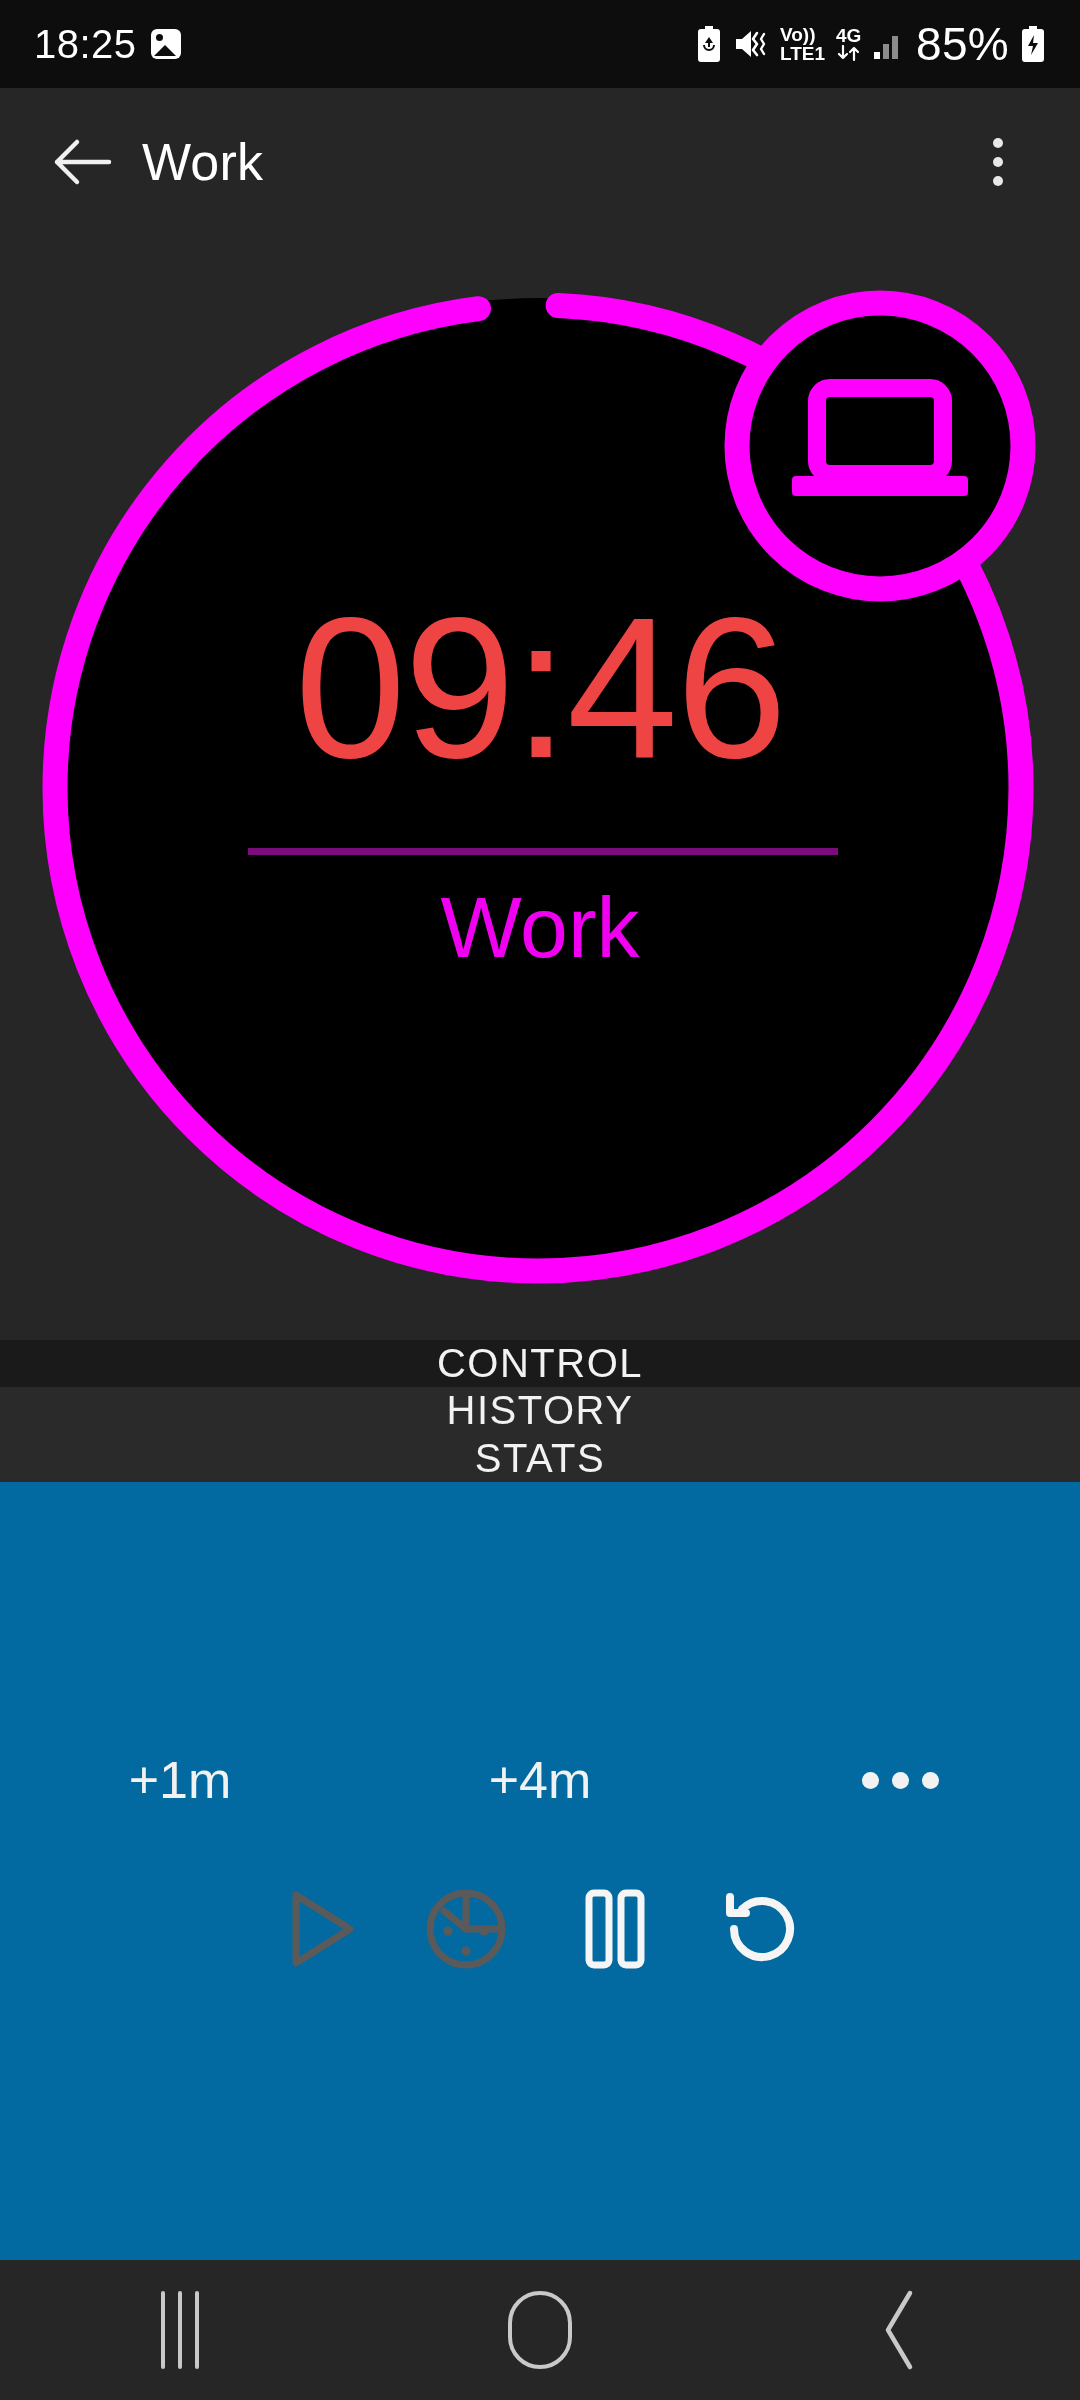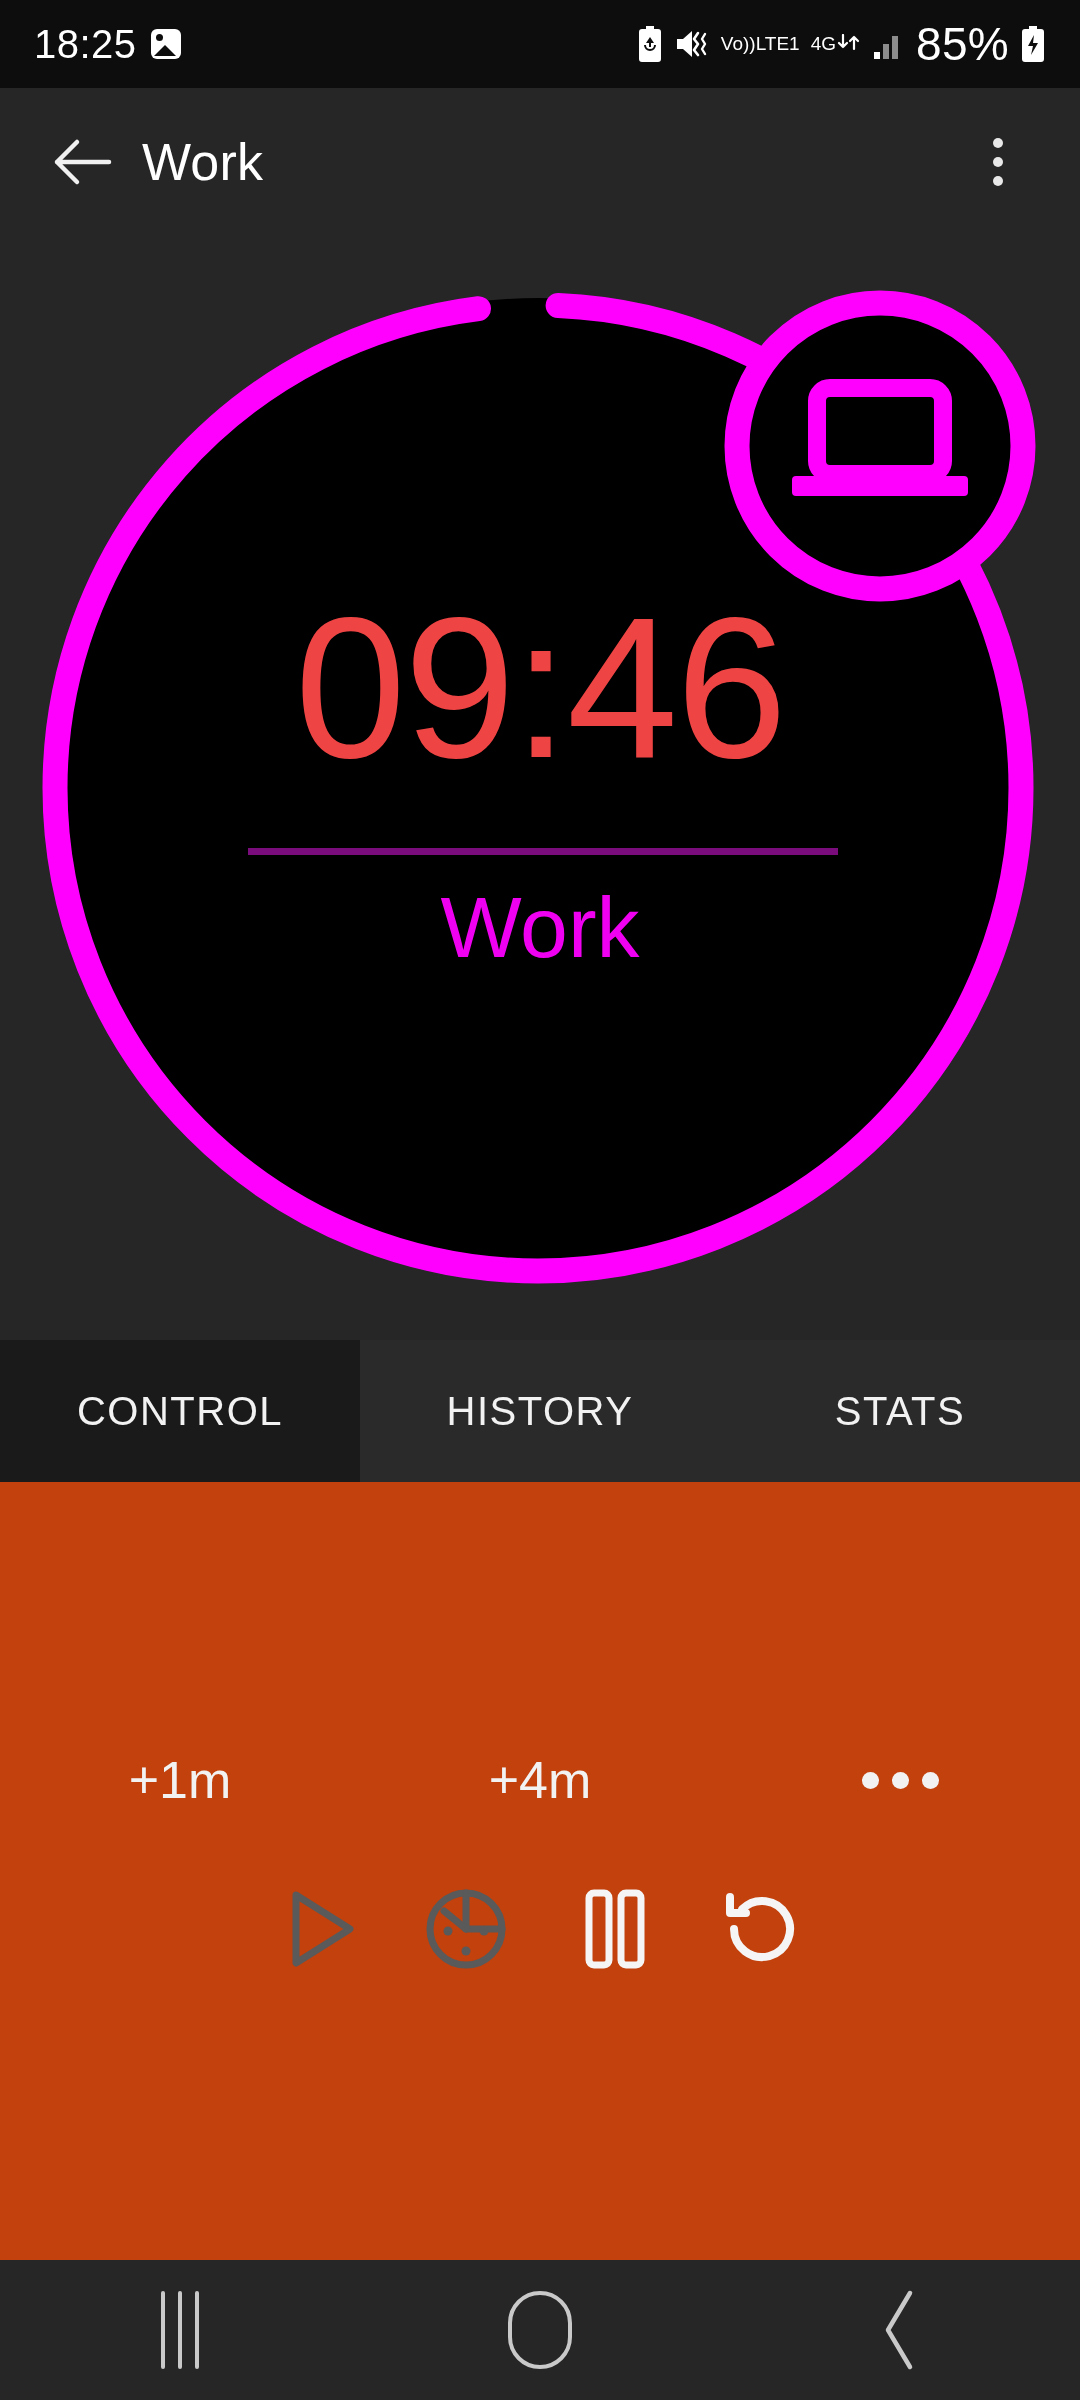--- a/index.html
+++ b/index.html
@@ -40,23 +40,23 @@
     content:""; position:absolute; left:3px; bottom:3px;
     width:0; height:0;
     border-left:11px solid transparent;
     border-right:11px solid transparent;
     border-bottom:11px solid #0D0D0D;
   }
   .sb-spacer { flex:1 1 auto; }
   .sb-right { display:flex; align-items:center; gap:11px; }
   .sb-icon-svg { display:block; }
   .sb-text-stack {
-    display:flex; flex-direction:row;
+    display:flex; flex-direction:column;
     justify-content:center; line-height:1.02;
-    color:#FFFFFF; font-size:19px; font-weight:400;
+    color:#FFFFFF; font-size:19px; font-weight:700;
   }
   .sb-net-wrap { display:flex; align-items:center; gap:3px; }
   .sb-battery-text {
     color:#FFFFFF; font-size:46px; font-weight:400; letter-spacing:0.3px;
   }
 
   
   .appbar {
     position:absolute; top:88px; left:0;
     width:1080px; height:148px;
@@ -113,34 +113,35 @@
     color:#F000F0; font-size:86px; font-weight:400;
     text-align:center; line-height:1.2;
   }
 
   
   .tabbar {
     position:absolute; top:1340px; left:0;
     width:1080px; height:142px;
     background:#2A2A2A;
     display:flex;
+    flex-direction:column;
   }
   .tab {
     flex:1 1 0; height:142px;
     display:flex; align-items:center; justify-content:center;
     color:#F2F2F2; font-size:40px; font-weight:400;
     letter-spacing:1.5px;
   }
   .tab.selected { background:#1A1A1A; }
 
   
   .content {
     position:absolute; top:1482px; left:0;
     width:1080px; height:778px;
-    background:#c2410c;
+    background:#0369a1;
   }
   .quick-row {
     position:absolute; top:268px; left:0;
     width:1080px;
     display:flex; align-items:center;
   }
   .quick-btn {
     flex:1 1 0;
     text-align:center;
     color:#F2F2F2; font-size:52px; font-weight:400;

